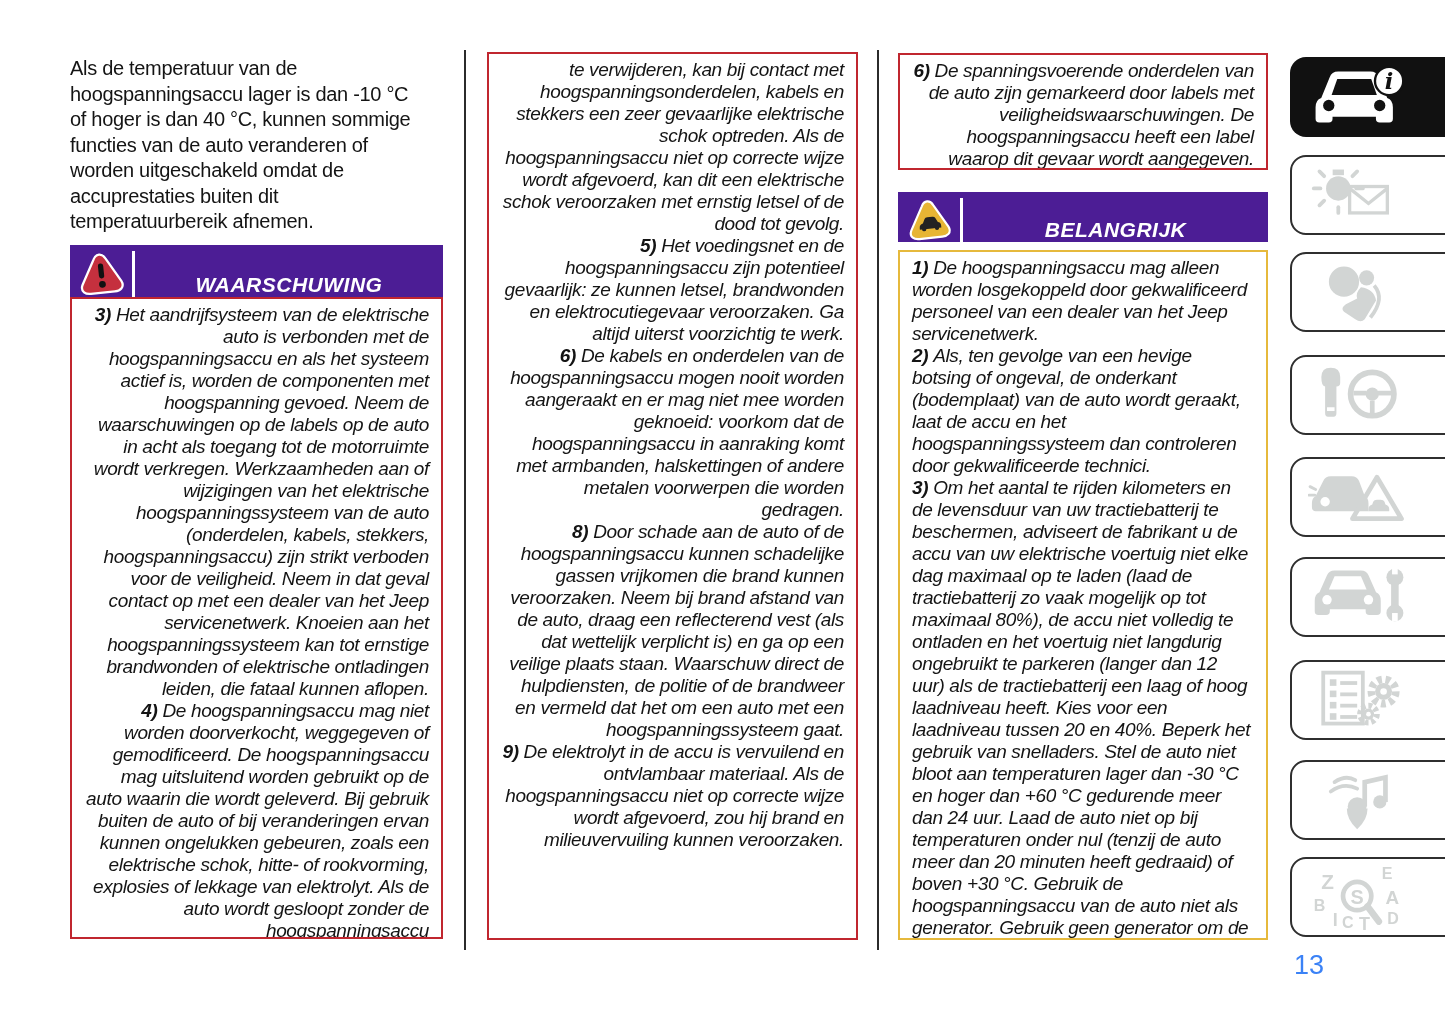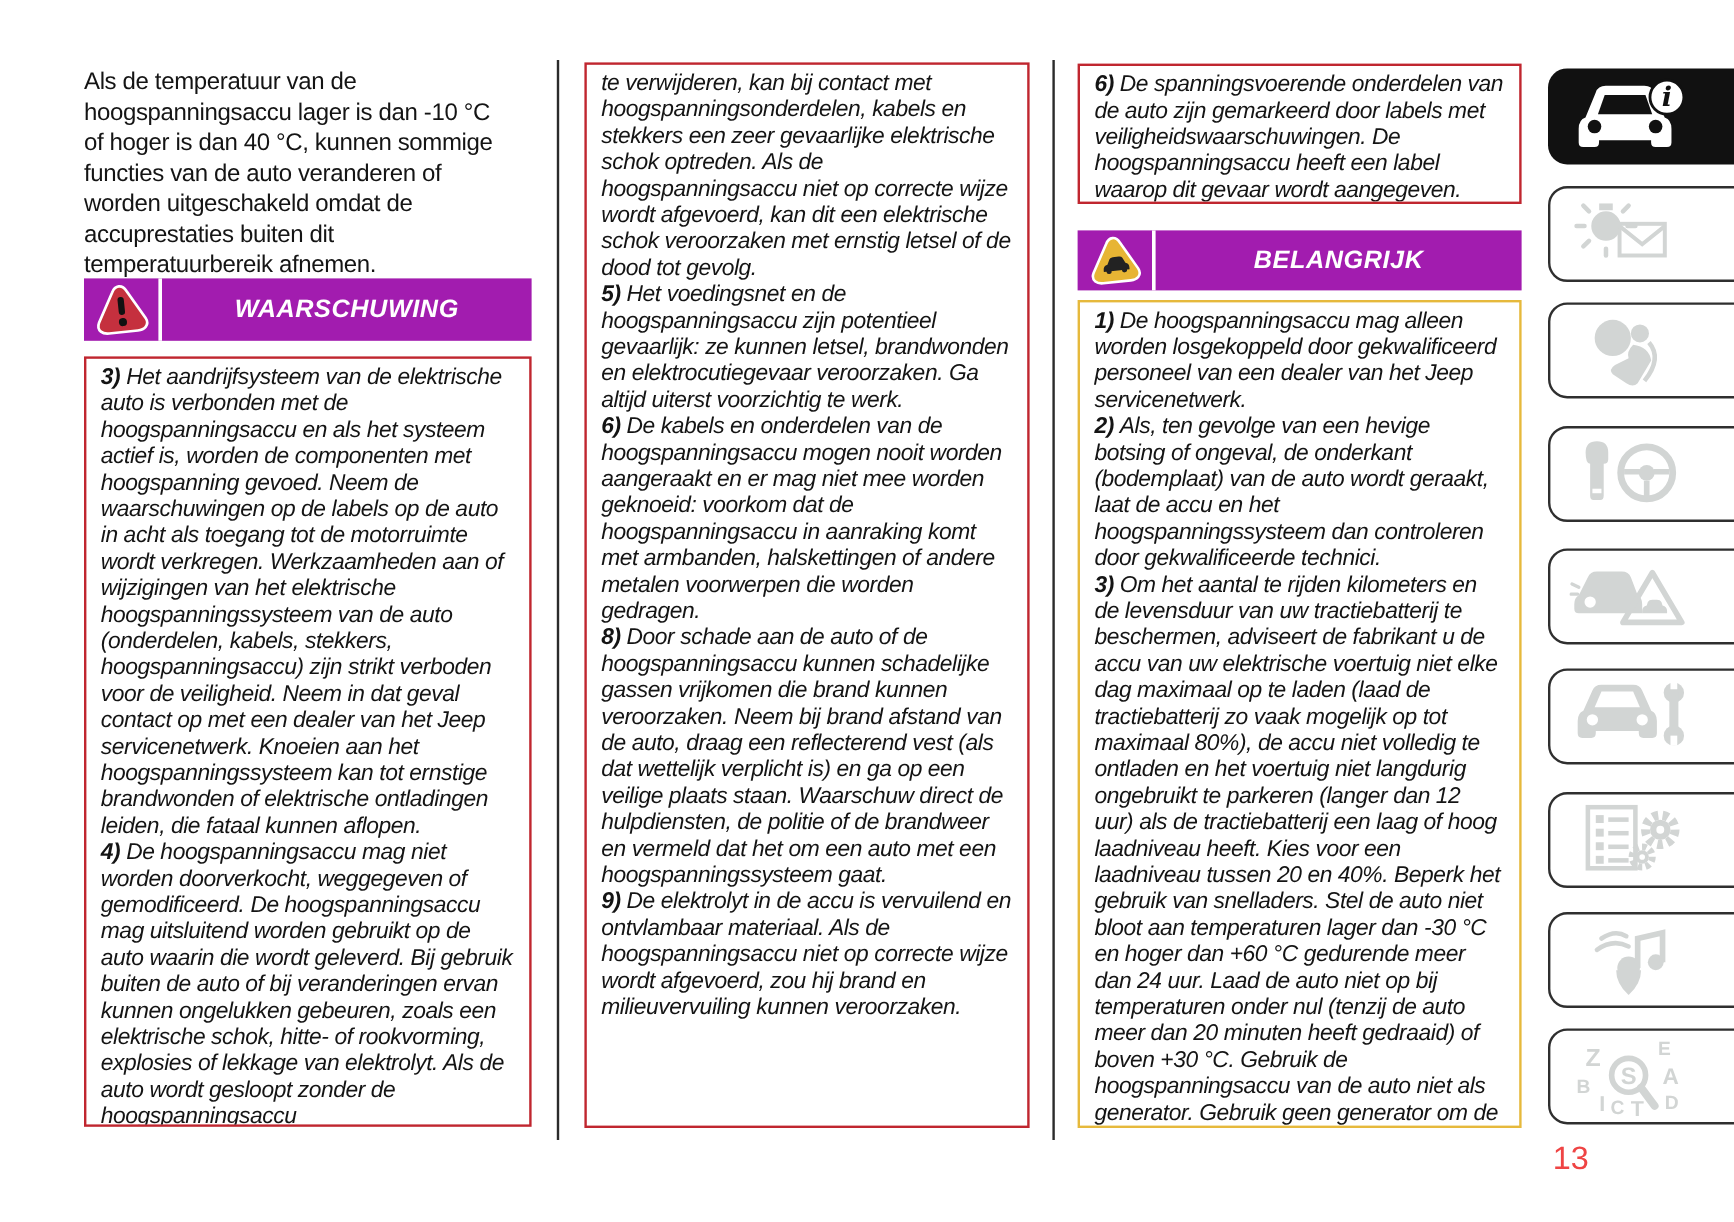--- a/index.html
+++ b/index.html
@@ -1,45 +1,45 @@
 <!DOCTYPE html>
 <html><head>
 <meta charset="utf-8">
 <style>
   html,body{margin:0;padding:0;background:#fff;}
   .page{position:relative;width:1445px;height:1018px;background:#fff;overflow:hidden;
         font-family:"Liberation Sans","DejaVu Sans",sans-serif;color:#141414;}
   .intro{position:absolute;left:70px;top:56px;width:352px;font-size:20px;line-height:25.5px;
          letter-spacing:-0.3px;}
-  .hdr{position:absolute;display:flex;background:#a21caf;}
-  .hdr1{left:70px;top:232px;width:373px;height:52px;}
+  .hdr{position:absolute;display:flex;background:#4c1d95;align-items:flex-end;}
+  .hdr1{left:70px;top:245px;width:373px;height:52px;}
   .hdr2{left:898px;top:192px;width:370px;height:50px;}
   .hdr-icon{width:62px;display:flex;align-items:center;justify-content:center;
             border-right:3px solid #fff;}
   .hdr-icon svg{transform:rotate(-6deg);}
   .hdr-title{flex:1;display:flex;align-items:center;justify-content:center;color:#fff;
              font-weight:bold;font-style:italic;font-size:21px;letter-spacing:.5px;}
   .box{position:absolute;box-sizing:border-box;border:2.5px solid;padding:5px 12px 0 12px;
        font-style:italic;font-size:19px;line-height:22px;letter-spacing:-0.35px;overflow:hidden;}
   .box p{margin:0;}
   .box b{font-weight:bold;}
-  .red{border-color:#c0262f;}
+  .red{border-color:#c0262f;text-align:right;}
   .yellow{border-color:#e6b93c;}
   .box1{left:70px;top:297px;width:373px;height:642px;}
   .box2{left:487px;top:52px;width:371px;height:888px;}
   .box3{left:898px;top:53px;width:370px;height:117px;}
   .box4{left:898px;top:250px;width:370px;height:690px;}
   .vdiv{position:absolute;top:50px;width:1.5px;height:900px;background:#2b2b2b;}
   .vdiv1{left:464px;}
   .vdiv2{left:877px;}
   .tab{position:absolute;left:1290px;width:178px;height:80px;border-radius:16px;
        display:flex;align-items:center;padding-left:16px;box-sizing:border-box;cursor:pointer;}
   .tab.active{background:#111;}
   .tab.inactive{background:#fff;border:2px solid #2f2f2f;}
-  .pagenum{position:absolute;left:1294px;top:950px;font-size:27px;color:#ef4444;}
+  .pagenum{position:absolute;left:1294px;top:950px;font-size:27px;color:#3b82f6;}
 </style>
 </head>
 <body>
 
 <div class="page">
 
   <div class="intro">Als de temperatuur van de hoogspanningsaccu lager is dan -10 °C of hoger is dan 40 °C, kunnen sommige functies van de auto veranderen of worden uitgeschakeld omdat de accuprestaties buiten dit temperatuurbereik afnemen.</div>
 
   <div class="hdr hdr1">
     <div class="hdr-icon">

